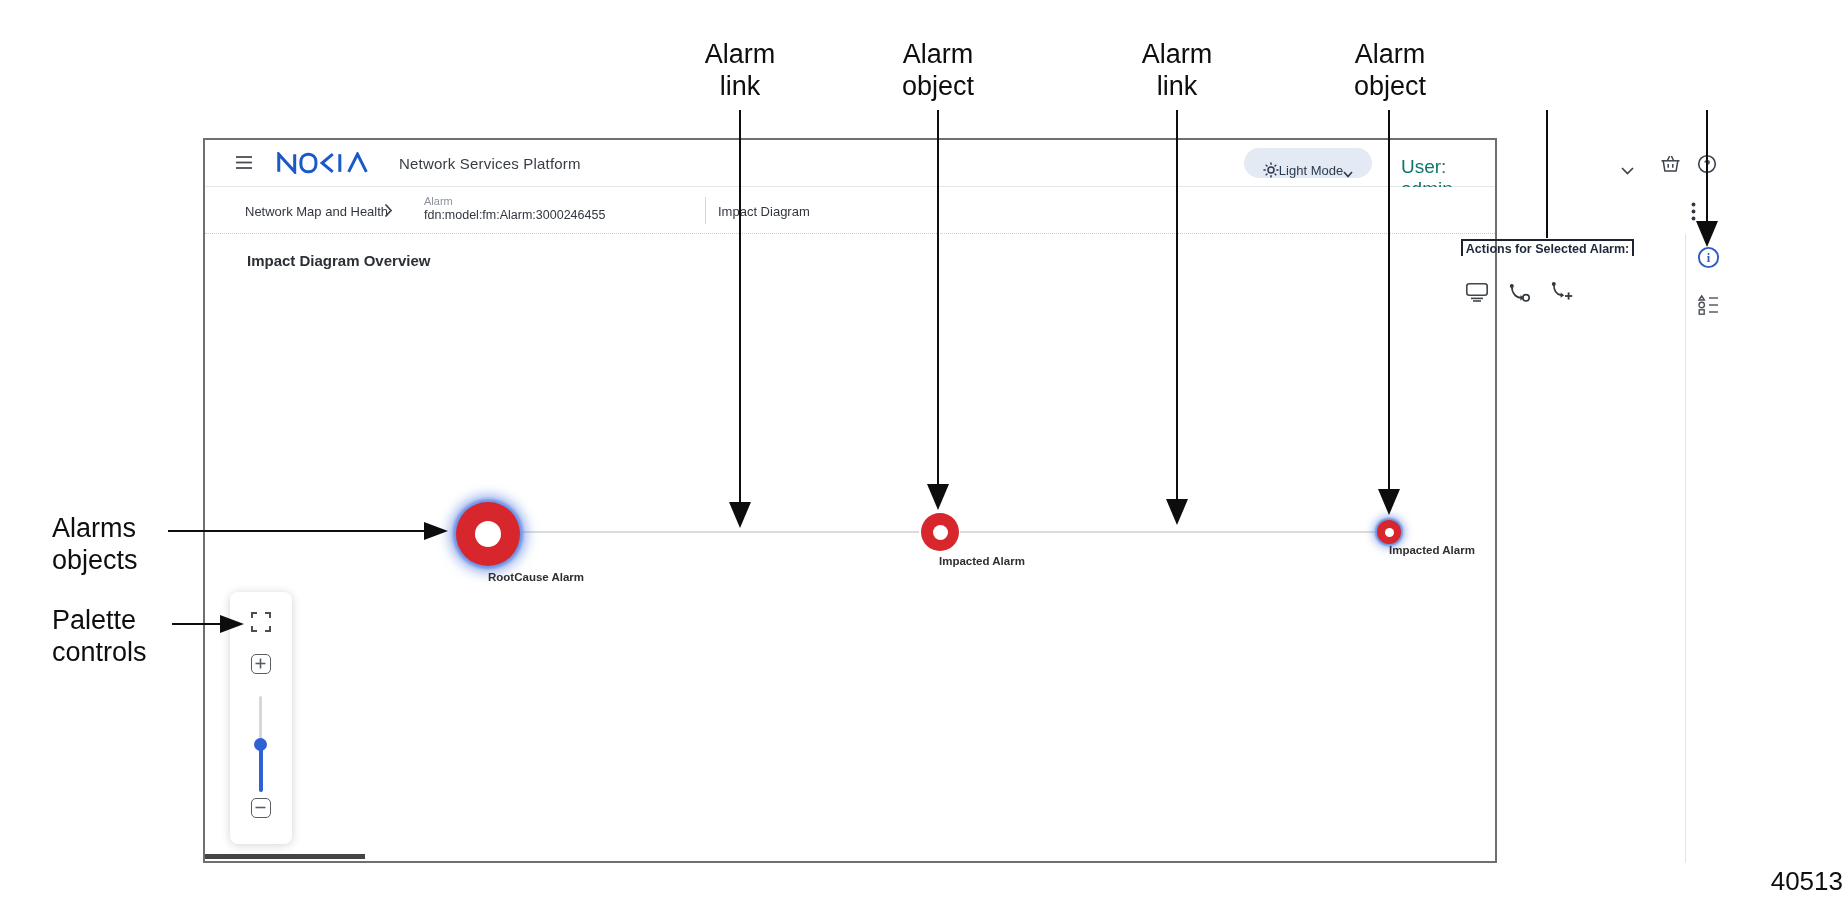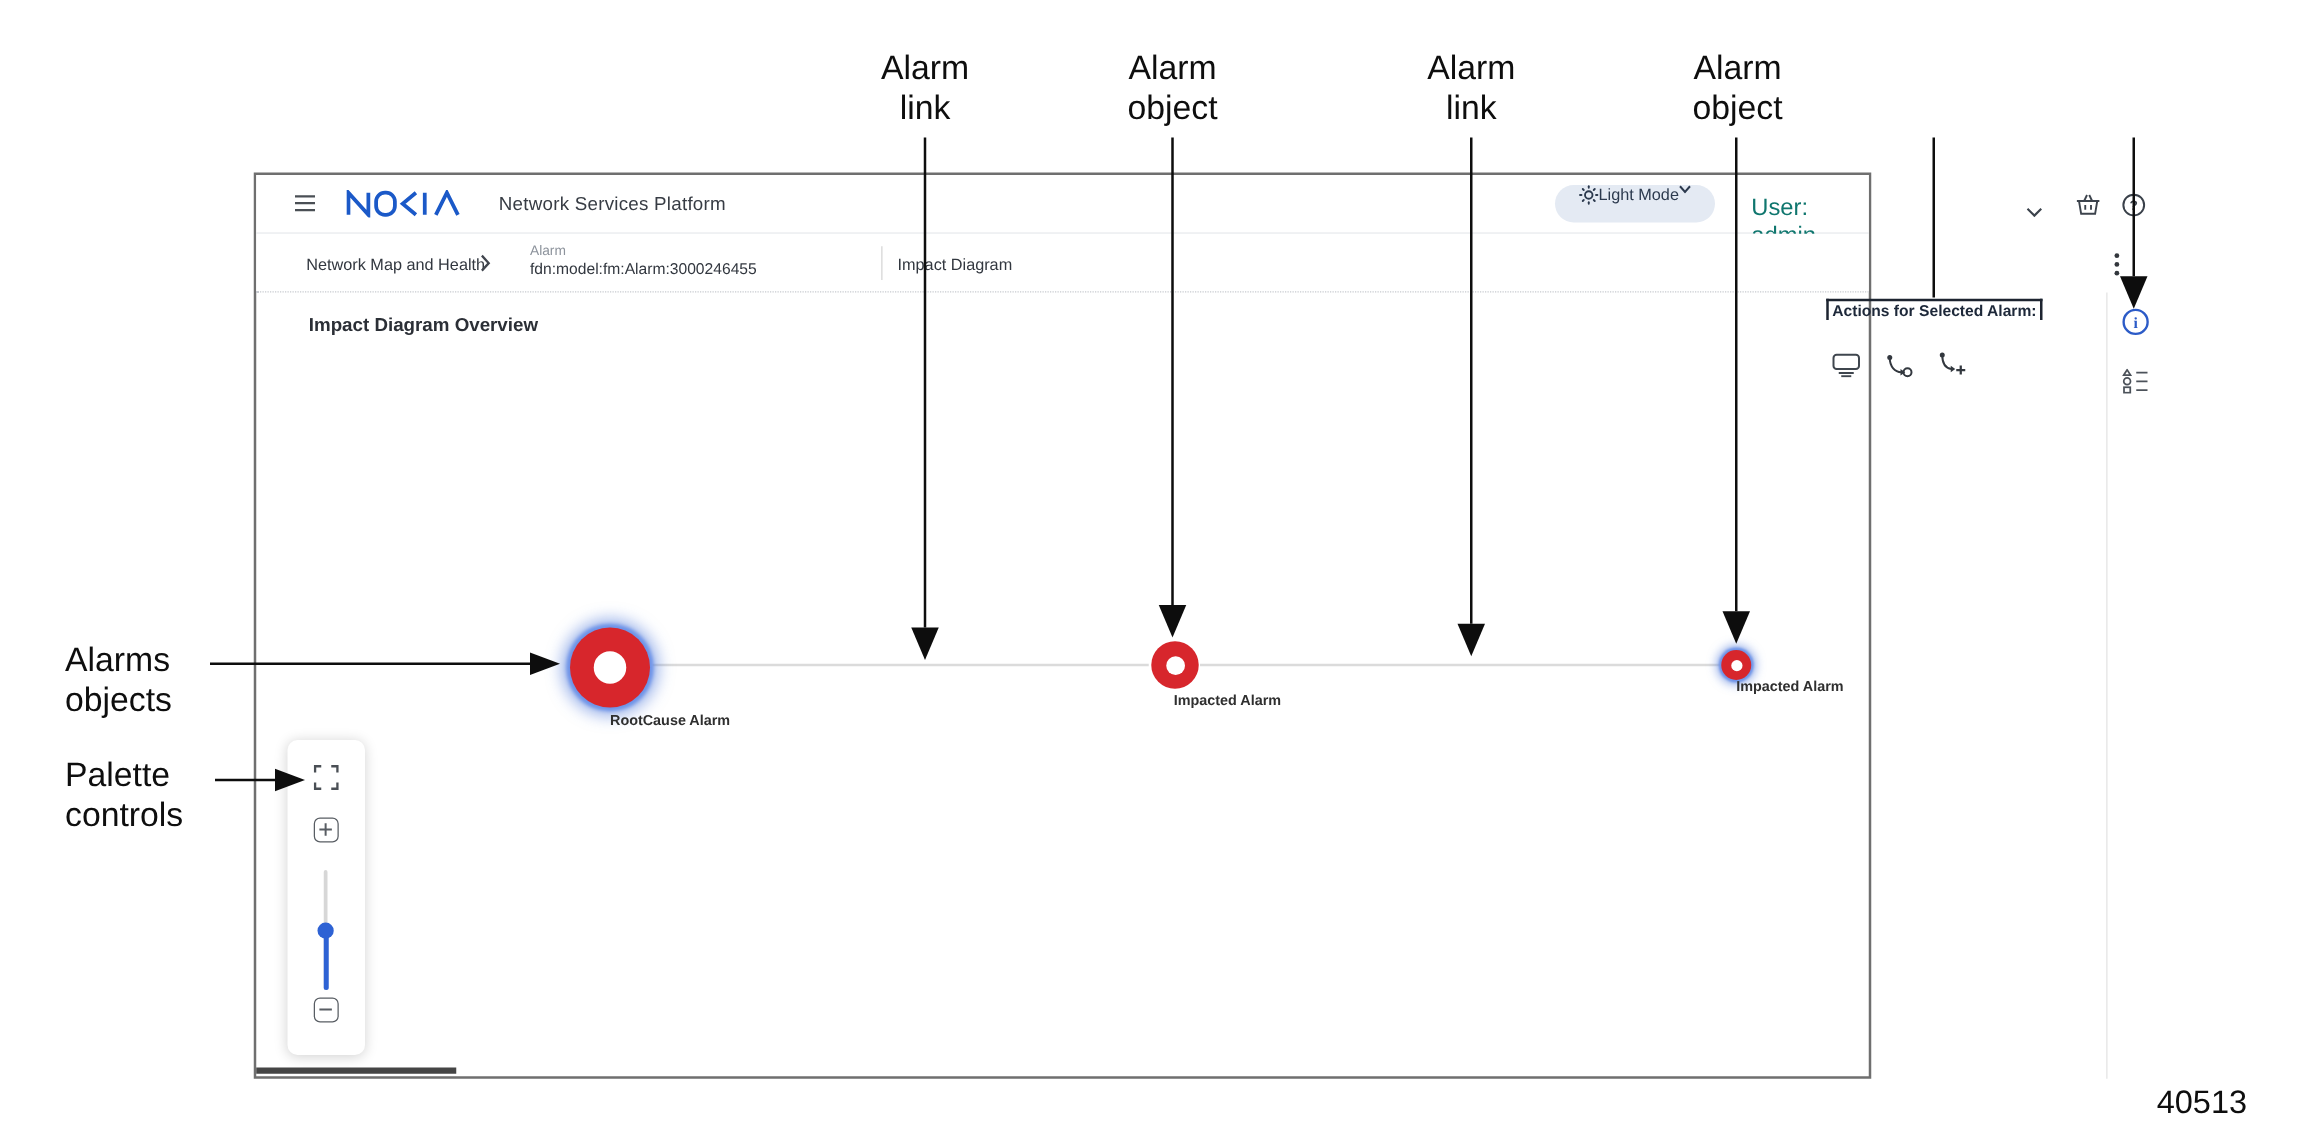--- a/index.html
+++ b/index.html
@@ -19,31 +19,31 @@
   .v1{left:739px;top:110px;height:392px;} .v2{left:937px;top:110px;height:374px;}
   .v3{left:1176px;top:110px;height:389px;} .v4{left:1388px;top:110px;height:379px;}
   .v5{left:1546px;top:110px;height:128px;} .v6{left:1706px;top:110px;height:111px;}
   .hline { position:absolute; height:2px; background:#0d0d0d; z-index:39; }
   .h1{left:168px;top:530px;width:256px;} .h2{left:172px;top:623px;width:48px;}
   .arrow-down { position:absolute; width:0; height:0; border-left:11px solid transparent; border-right:11px solid transparent; border-top:26px solid #0d0d0d; z-index:39; }
   .a1{left:729px;top:502px;} .a2{left:927px;top:484px;} .a3{left:1166px;top:499px;}
   .a4{left:1378px;top:489px;} .a6{left:1696px;top:221px;}
   .arrow-right { position:absolute; width:0; height:0; border-top:9px solid transparent; border-bottom:9px solid transparent; border-left:24px solid #0d0d0d; z-index:39; }
   .ar1{left:424px;top:522px;} .ar2{left:220px;top:615px;}
-  .fig-number { position:absolute; left:1680px; top:866px; width:163px; text-align:center; font-size:26px; color:#0e0e0e; }
+  .fig-number { position:absolute; left:1680px; top:866px; width:163px; text-align:right; font-size:26px; color:#0e0e0e; }
 
   
   .ui-box { position:absolute; left:203px; top:138px; width:1294px; height:725px; border:2px solid #6f6f6f; background:#fff; z-index:10; }
 
   
   .app-header { position:absolute; left:0; top:0; width:100%; height:47px; background:#fff; border-bottom:1px solid #e4e6ea; }
   .hamburger { left:30px; top:15px; cursor:pointer; }
   .logo { left:72px; top:12px; }
   .product-title { left:194px; top:15px; font-size:15px; color:#373c44; letter-spacing:0.2px; }
-  .theme-pill { left:1039px; top:8px; width:128px; height:30px; background:#e4eaf3; border-radius:15px; display:flex; align-items:flex-start; justify-content:center; gap:0; cursor:pointer; }
+  .theme-pill { left:1039px; top:8px; width:128px; height:30px; background:#e4eaf3; border-radius:15px; display:flex; align-items:flex-end; justify-content:center; gap:0; cursor:pointer; }
   .theme-pill span { font-size:13px; color:#2c3a4e; }
   .user-label { left:1196px; top:16px; font-size:19px; color:#0f766e; }
   .hdr-icon { cursor:pointer; }
   .i-chevron{ left:1416px; top:21px; } .i-basket{ left:1455px; top:14px; } .i-help{ left:1492px; top:14px; }
 
   
   .breadcrumb { position:absolute; left:0; top:47px; width:100%; height:47px; background:#fff; border-bottom:1px dotted #c7cad0; }
   .bc-item1 { left:40px; top:17px; font-size:13px; font-weight:500; color:#32373f; cursor:pointer; }
   .bc-chevron { left:179px; top:16px; }
   .bc-alarm-title { left:219px; top:8px; font-size:11px; color:#8d939c; }

